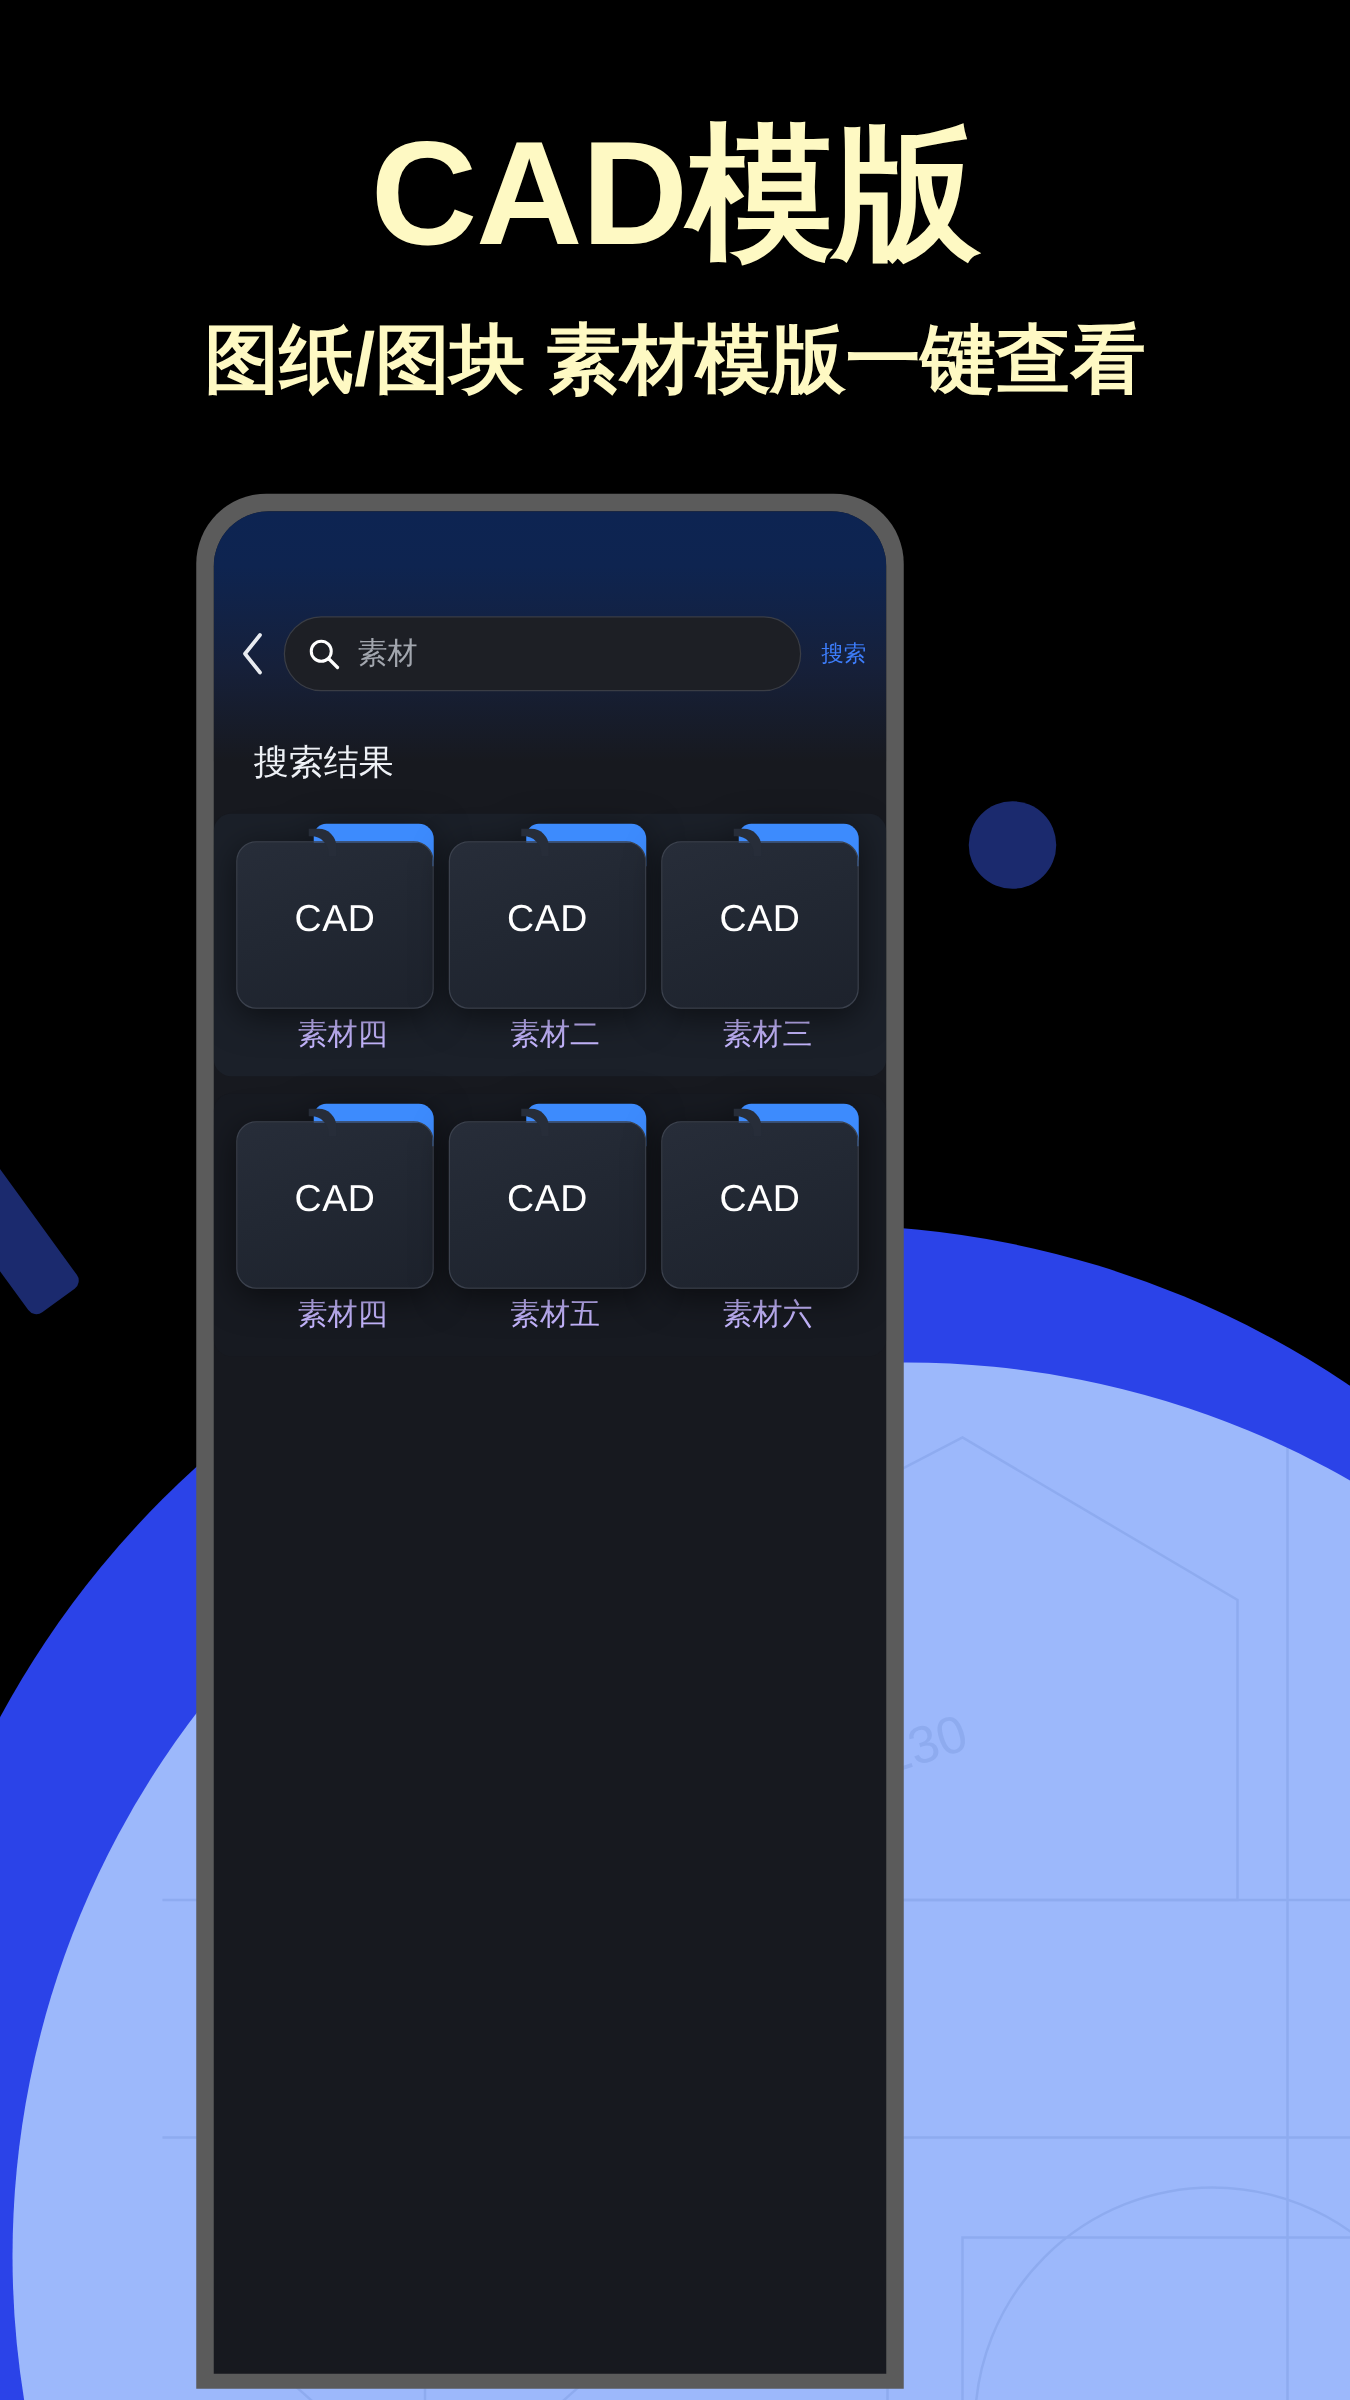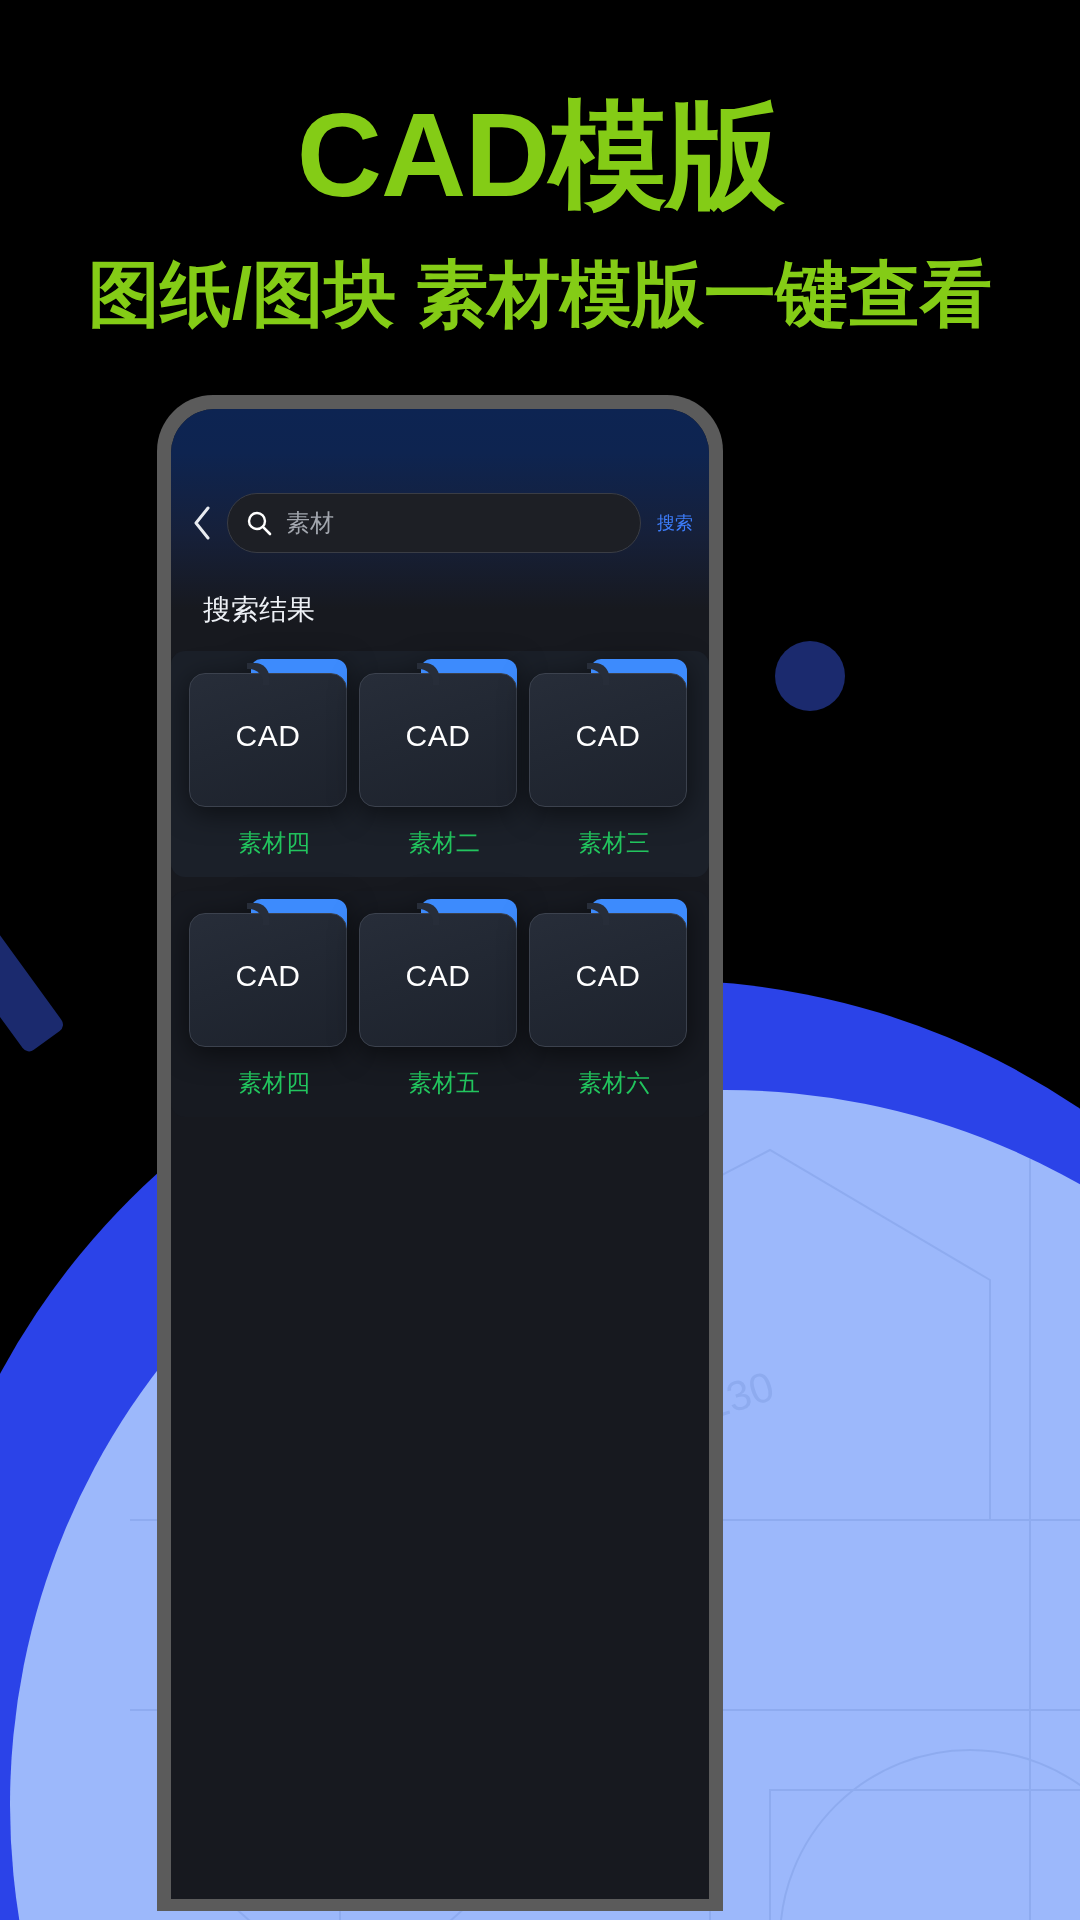--- a/index.html
+++ b/index.html
@@ -47,33 +47,33 @@
     border-radius:8px;
     transform:rotate(54deg);
     transform-origin:0 0;
   }
 
   
   .headline{
     position:absolute;z-index:3;
     left:0;right:0;top:96px;
     text-align:center;
-    color:#84cc16;
+    color:#fef9c3;
   }
   .headline h1{
     margin:0;
     font-size:118px;
     line-height:1.0;
     font-weight:bold;
     letter-spacing:-1px;
     font-family:"Liberation Sans","DejaVu Sans",sans-serif;
   }
   .headline h2{
     margin:44px 0 0 0;
-    font-size:72px;
+    font-size:60px;
     line-height:1.0;
     font-weight:bold;
     letter-spacing:0px;
   }
 
   
   .phone{
     position:absolute;z-index:4;
     left:157px;top:395px;
     width:566px;height:1516px;
@@ -191,22 +191,22 @@
     border-top-right-radius:14px;
     box-shadow:6px -6px 0 0 #272d39;
   }
   .folder .cad{
     color:#ffffff;
     font-size:30px;
     letter-spacing:.5px;
     transform:translateY(-4px);
   }
   .cell-label{
-    margin-top:20px;
-    color:#22c55e;
+    margin-top:4px;
+    color:#c4b5fd;
     font-size:24px;
   }
 </style>
 </head>
 <body>
 
 <div class="stage">
 
   <div class="bg-layer">
     <div class="blue-arc"></div>

